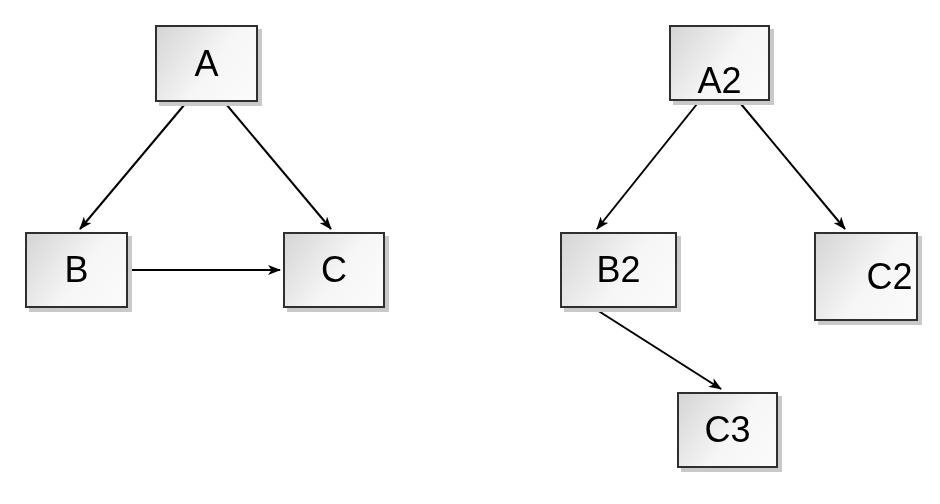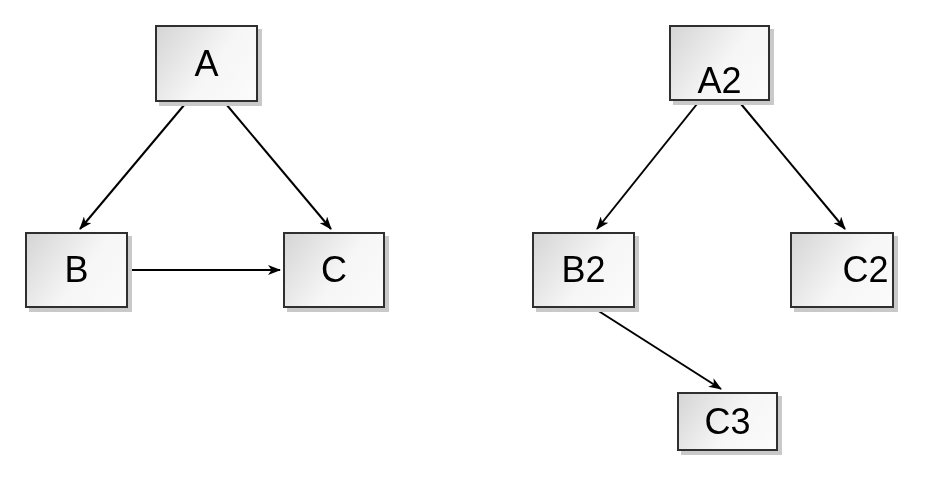--- a/index.html
+++ b/index.html
@@ -61,22 +61,22 @@
     </div>
     <div class="node" style="left: 25px; top: 232px; width: 103px; height: 76px;">
       <span class="node-label">B</span>
     </div>
     <div class="node" style="left: 283px; top: 232px; width: 102px; height: 76px;">
       <span class="node-label">C</span>
     </div>
     <div class="node" style="left: 669px; top: 25px; width: 101px; height: 76px; align-items: flex-end;">
       <span class="node-label">A2</span>
     </div>
-    <div class="node" style="left: 532px; top: 232px; width: 103px; height: 76px;">
+    <div class="node" style="left: 560px; top: 232px; width: 117px; height: 76px;">
       <span class="node-label">B2</span>
     </div>
-    <div class="node" style="left: 790px; top: 232px; width: 104px; height: 76px; padding-left: 47px;">
+    <div class="node" style="left: 814px; top: 232px; width: 104px; height: 89px; padding-left: 47px;">
       <span class="node-label">C2</span>
     </div>
-    <div class="node" style="left: 677px; top: 392px; width: 101px; height: 59px;">
+    <div class="node" style="left: 677px; top: 392px; width: 101px; height: 76px;">
       <span class="node-label">C3</span>
     </div>
   </div>
 
 </body></html>

